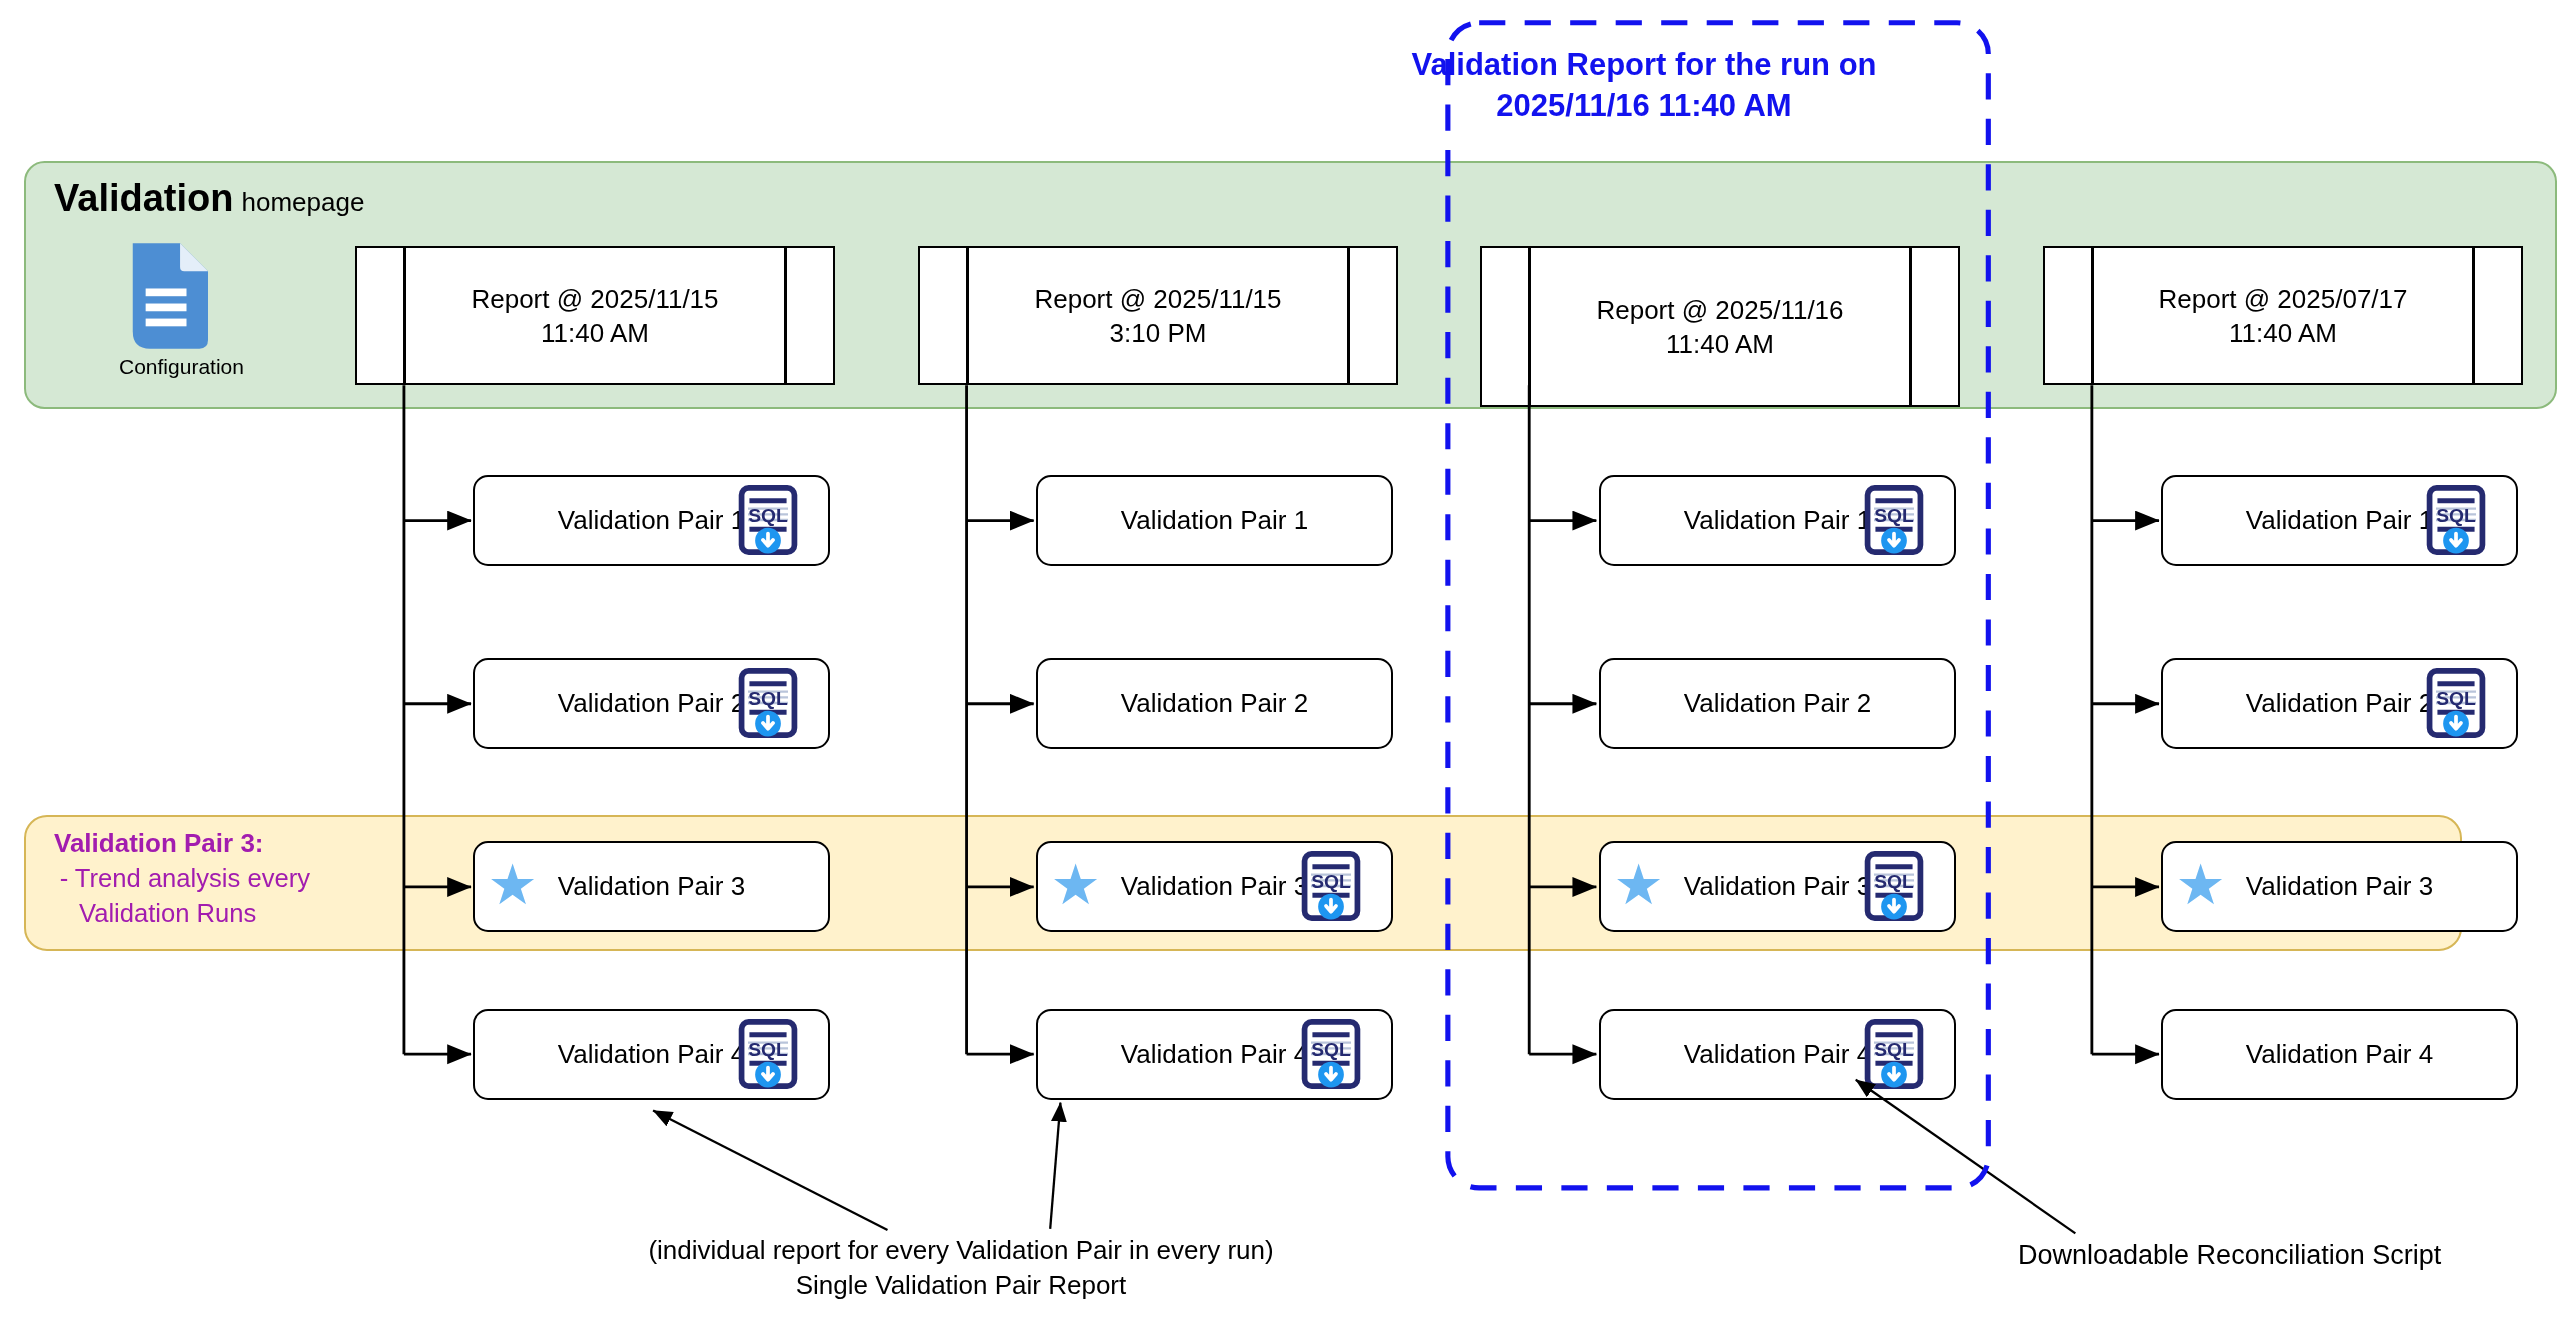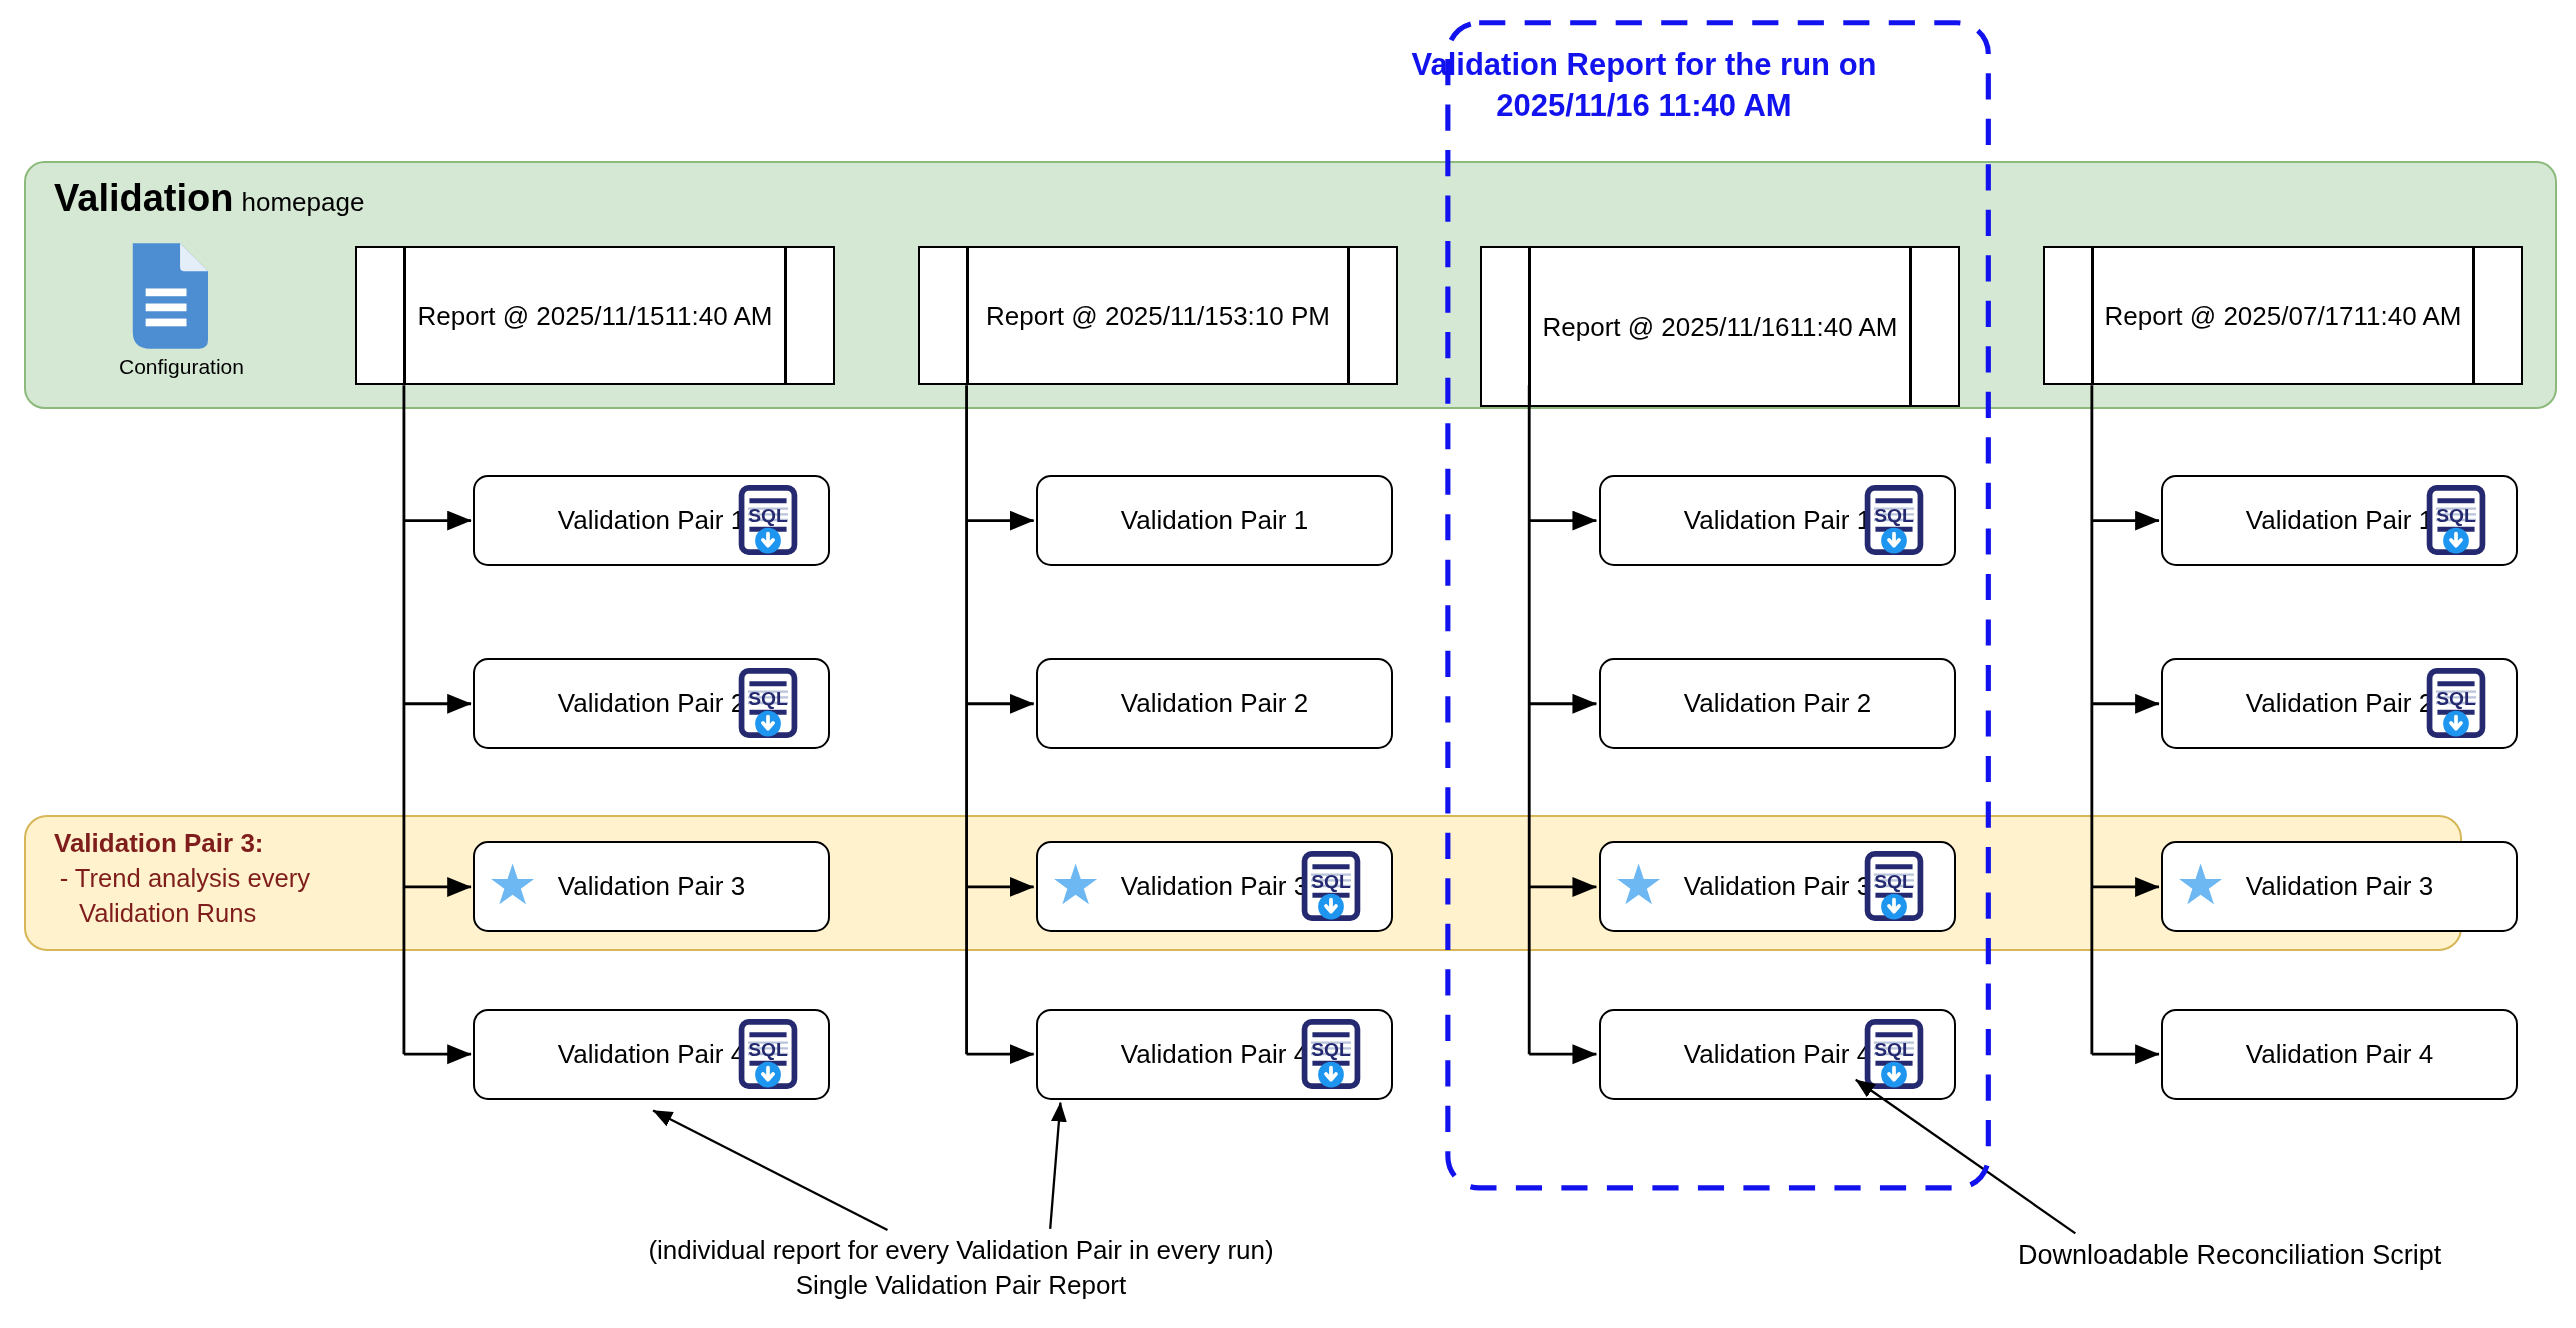--- a/index.html
+++ b/index.html
@@ -15,37 +15,37 @@
   .main-title{position:absolute;left:54px;top:177px;color:#000;}
   .main-title .t1{font-size:38px;font-weight:bold;}
   .main-title .t2{font-size:26px;font-weight:normal;margin-left:8px;}
 
   .config{position:absolute;left:119px;top:243px;width:91px;text-align:center;}
   .config svg{display:block;margin:0 auto;}
   .config .lbl{margin-top:5.7px;font-size:21px;color:#000;white-space:nowrap;}
 
   
   .hdr{position:absolute;background:#fff;border:2.8px solid #000;box-sizing:border-box;
-       display:flex;flex-direction:row;align-items:center;justify-content:center;}
+       display:flex;flex-direction:column;align-items:center;justify-content:center;}
   .hdr .bar{position:absolute;top:0;bottom:0;width:2.8px;background:#000;}
   .hdr .line{font-size:26px;line-height:34px;color:#000;text-align:center;white-space:nowrap;}
 
   
   .pairbox{position:absolute;background:#fff;border:2.8px solid #000;border-radius:15px;
     box-sizing:border-box;display:flex;align-items:center;justify-content:center;}
   .pairbox .plabel{font-size:26px;color:#000;white-space:nowrap;}
   .star{position:absolute;left:12.5px;top:50%;transform:translateY(-54%);
         font-size:56px;color:var(--star-blue);line-height:56px;}
   .sqlicon{position:absolute;right:30px;top:50%;transform:translateY(-50%);}
 
   
   .hl-title{position:absolute;left:1388px;top:44px;width:512px;text-align:center;
     color:var(--blue);font-size:31px;font-weight:bold;line-height:41px;}
 
-  .pair3-note{position:absolute;left:54px;top:826px;color:#7f1d1d;font-size:25.6px;line-height:35px;}
+  .pair3-note{position:absolute;left:54px;top:826px;color:#a21caf;font-size:25.6px;line-height:35px;}
   .pair3-note .b{font-weight:bold;font-size:26px;}
 
   .anno1{position:absolute;left:591px;top:1233px;width:740px;text-align:center;
     font-size:26px;line-height:35px;color:#000;}
   .anno2{position:absolute;left:2018px;top:1240px;font-size:27px;color:#000;white-space:nowrap;}
 
   #overlay{position:absolute;left:0;top:0;width:2576px;height:1329px;pointer-events:none;}
   .layer{position:absolute;left:0;top:0;}
 </style>
 </head>

